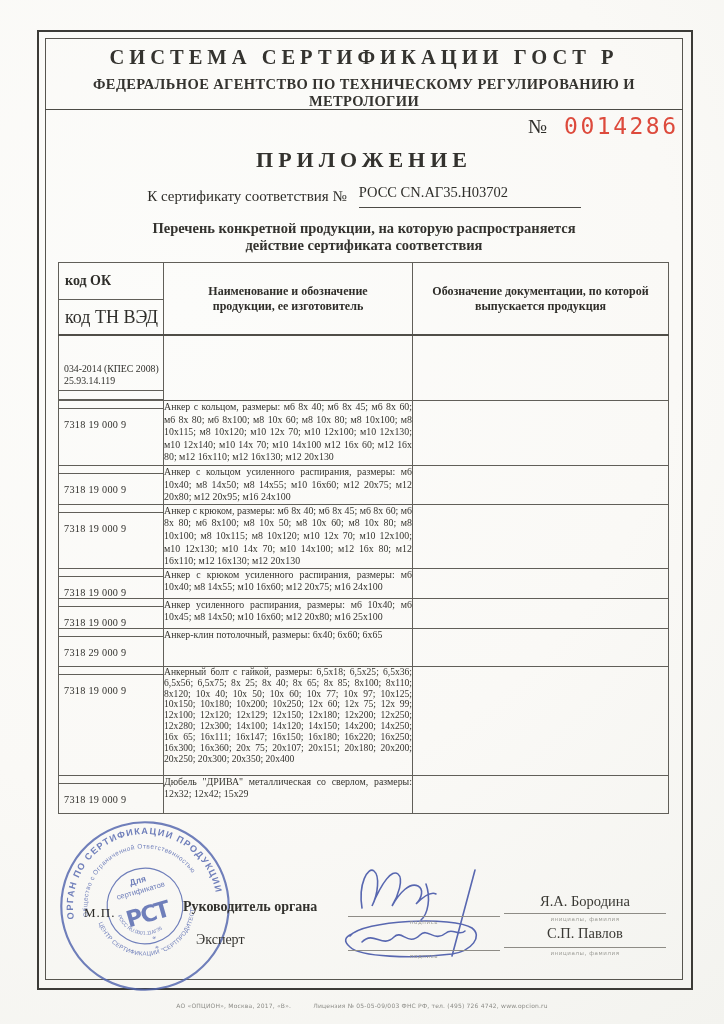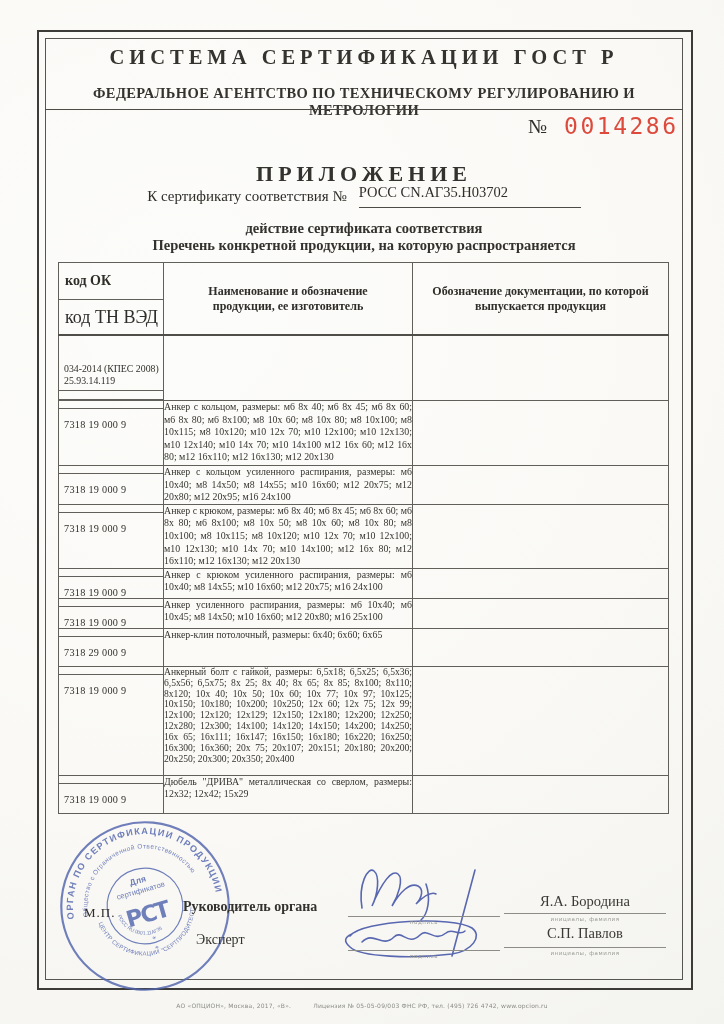--- a/index.html
+++ b/index.html
@@ -6,28 +6,28 @@
   .page{
     position:relative;width:724px;height:1024px;margin:0 auto;overflow:hidden;
     background:radial-gradient(circle at 25% 30%, #fcfcfa 0%, #faf9f6 55%, #f3f3ef 100%);
     font-family:"Liberation Serif","DejaVu Serif",serif;color:#2f2e2a;padding-left:8px;
   }
   .frame-outer{position:absolute;left:37px;top:30px;width:652px;height:956px;border:2.5px solid #3c3b37;}
   .frame-inner{position:absolute;left:45px;top:38px;width:636px;height:940px;border:1px solid #57554f;}
 
   .hdr{position:absolute;left:46px;top:46px;width:636px;text-align:center;}
   .hdr-title{font-size:20.5px;font-weight:bold;letter-spacing:5px;color:#34332f;}
-  .hdr-agency{font-size:14.5px;font-weight:bold;letter-spacing:0.4px;margin-top:16px;color:#34332f;}
+  .hdr-agency{font-size:14.5px;font-weight:bold;letter-spacing:0.4px;margin-top:7px;color:#34332f;}
   .hdr-sep{position:absolute;left:45px;top:109px;width:638px;border-top:1.5px solid #4c4b46;}
 
   .form-no{position:absolute;left:528px;top:113px;display:flex;align-items:center;gap:7px;}
   .form-no .nsign{font-size:20px;color:#2f2e2a;}
   .form-no .nval{font-family:"DejaVu Sans Mono",monospace;font-size:23px;letter-spacing:2.5px;color:#dd4a3c;margin-left:10px;}
 
-  .append-title{position:absolute;left:45px;top:161px;width:638px;text-align:center;
+  .append-title{position:absolute;left:45px;top:147px;width:638px;text-align:center;
     font-size:22px;font-weight:bold;letter-spacing:5px;color:#33322e;}
   .cert-row{position:absolute;left:45px;top:184px;width:638px;display:flex;justify-content:center;align-items:flex-end;gap:12px;}
   .cert-label{font-size:15px;padding-bottom:3px;}
   .cert-value{border-bottom:1.2px solid #4d4b46;width:222px;font-size:14.5px;padding-bottom:6px;}
   .subtitle{position:absolute;left:45px;top:220px;width:638px;text-align:center;
     font-size:14.5px;font-weight:bold;line-height:16.5px;color:#33322e;}
 
   table.products{position:absolute;left:58px;top:262px;width:610px;border-collapse:collapse;table-layout:fixed;
     border:1.5px solid #55534d;}
   table.products th, table.products td{border:1px solid #615f59;vertical-align:top;padding:0;}
@@ -88,22 +88,22 @@
   </div>
 
   <div class="append-title">ПРИЛОЖЕНИЕ</div>
 
   <div class="cert-row">
     <span class="cert-label">К сертификату соответствия №</span>
     <span class="cert-value">РОСС CN.АГ35.H03702</span>
   </div>
 
   <div class="subtitle">
+    <div>Перечень конкретной продукции,  на которую распространяется</div>
     <div>действие сертификата соответствия</div>
-    <div>Перечень конкретной продукции,  на которую распространяется</div>
   </div>
 
   <table class="products">
     <colgroup>
         <col style="width:105px">
         <col style="width:249px">
         <col style="width:256px">
       </colgroup>
     <thead>
       <tr>

